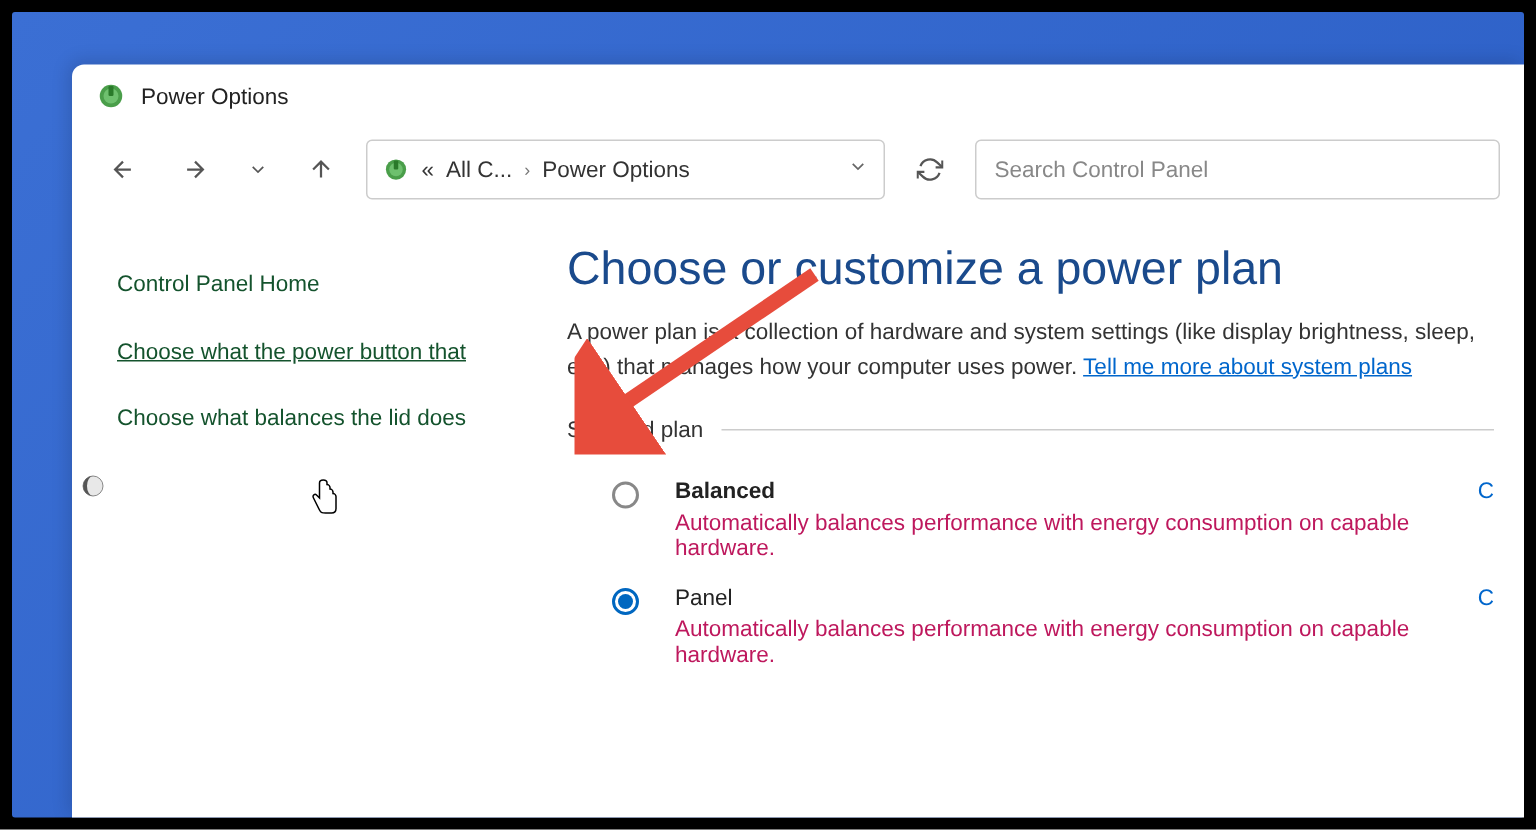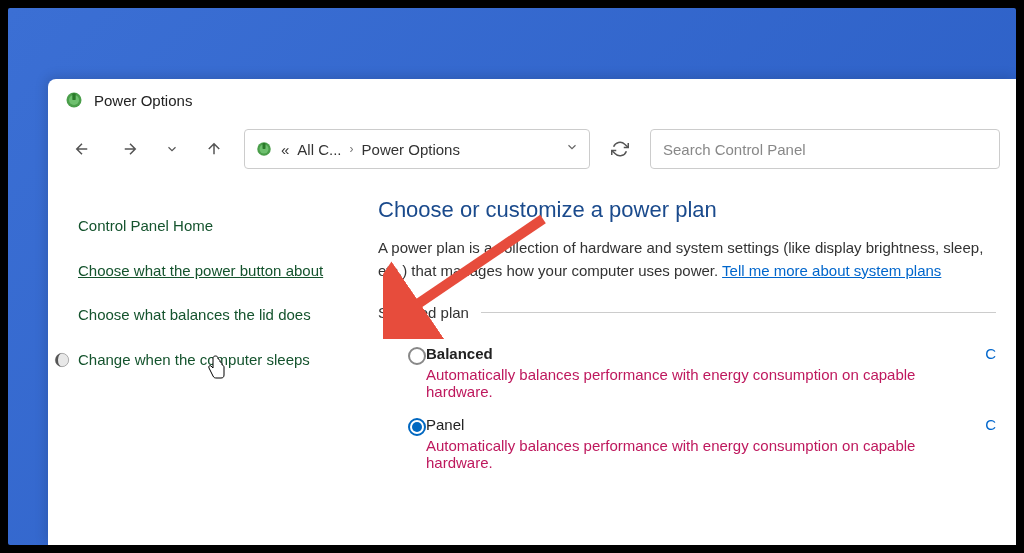--- a/index.html
+++ b/index.html
@@ -1,45 +1,45 @@
 <!DOCTYPE html>
 <html><head>
   <meta charset="utf-8">
   <style>
     * { margin: 0; padding: 0; box-sizing: border-box; font-family: 'Segoe UI', sans-serif; }
     body { width: 1024px; height: 553px; background: #000; overflow: hidden; position: relative; }
     .frame { position: absolute; top: 8px; left: 8px; right: 8px; bottom: 8px; background: linear-gradient(135deg, #3b6fd4, #2a5dc4); border-radius: 2px; }
-    .window { position: absolute; top: 35px; left: 40px; right: 0; bottom: 0; background: #fff; border-radius: 8px 0 0 0; box-shadow: -2px -2px 12px rgba(0,0,0,0.15); overflow: hidden; margin-top: 36px; }
+    .window { position: absolute; top: 35px; left: 40px; right: 0; bottom: 0; background: #fff; border-radius: 8px 0 0 0; box-shadow: -2px -2px 12px rgba(0,0,0,0.15); overflow: hidden; }
     .titlebar { display: flex; align-items: center; padding: 10px 16px; height: 42px; }
     .title-icon { width: 20px; height: 20px; margin-right: 10px; }
     .title-text { font-size: 15px; color: #222; }
     .navbar { display: flex; align-items: center; padding: 8px 16px; gap: 12px; height: 56px; }
     .nav-btn { width: 36px; height: 36px; display: flex; align-items: center; justify-content: center; border: none; background: transparent; cursor: pointer; color: #555; border-radius: 4px; }
     .addr-bar { flex: 1; display: flex; align-items: center; border: 1px solid #ccc; border-radius: 4px; padding: 6px 10px; gap: 8px; height: 40px; max-width: 390px; }
     .addr-icon { width: 18px; height: 18px; }
     .chevron-sep { color: #777; font-size: 12px; }
     .addr-text { font-size: 15px; color: #333; }
     .addr-dropdown { margin-left: auto; color: #666; }
     .refresh-btn { width: 36px; height: 36px; display: flex; align-items: center; justify-content: center; border: none; background: transparent; cursor: pointer; color: #555; }
     .search-box { flex: 1; border: 1px solid #ccc; border-radius: 4px; padding: 4px 12px; font-size: 15px; height: 40px; outline: none; color: #333; }
     .search-box::placeholder { color: #888; }
     .content { display: flex; padding-top: 20px; }
     .sidebar { width: 310px; padding: 18px 22px 18px 30px; }
     .sidebar-link { display: block; color: #14532d; font-size: 15px; margin-bottom: 22px; text-decoration: none; line-height: 1.5; }
     .sidebar-link.underline { text-decoration: underline; }
     .sidebar-item-row { display: flex; align-items: flex-start; gap: 8px; margin-bottom: 22px; margin-left: -24px; }
     .sleep-icon { width: 16px; height: 16px; flex-shrink: 0; margin-top: 3px; }
     .main { flex: 1; padding: 0 20px 20px 20px; }
-    .main-title { color: #1a4a8c; font-size: 22px; font-weight: 400; margin-bottom: 14px; }
+    .main-title { color: #1a4a8c; font-size: 31px; font-weight: 400; margin-bottom: 14px; }
     .main-desc { font-size: 15px; color: #333; line-height: 1.5; margin-bottom: 22px; }
     .main-desc a { color: #0066cc; text-decoration: underline; }
     .section-row { display: flex; align-items: center; margin-bottom: 16px; gap: 12px; }
     .section-label { font-size: 15px; color: #333; }
     .section-line { flex: 1; height: 1px; background: #ccc; }
-    .plan-item { display: flex; align-items: flex-start; gap: 0; padding: 8px 0 8px 30px; }
+    .plan-item { display: flex; align-items: flex-start; gap: 24px; padding: 8px 0 8px 30px; }
     .radio { width: 18px; height: 18px; border-radius: 50%; border: 2px solid #888; flex-shrink: 0; margin-top: 2px; position: relative; }
     .radio.checked { border-color: #0067c0; }
     .radio.checked::after { content: ''; position: absolute; top: 2px; left: 2px; width: 10px; height: 10px; border-radius: 50%; background: #0067c0; }
     .plan-text { flex: 1; }
     .plan-name { font-size: 15px; color: #222; }
     .plan-name.bold { font-weight: 700; }
     .plan-desc { font-size: 15px; color: #be185d; margin-top: 4px; }
     .plan-link { color: #0066cc; font-size: 15px; margin-left: auto; align-self: flex-start; }
     .arrow-annotation { position: absolute; top: 130px; left: 335px; pointer-events: none; z-index: 100; }
     .cursor-annotation { position: absolute; top: 275px; left: 158px; pointer-events: none; z-index: 100; font-size: 20px; }
@@ -103,28 +103,27 @@
             <path d="M3.51 9a9 9 0 0114.85-3.36L23 10M1 14l4.64 4.36A9 9 0 0020.49 15"></path>
           </svg>
       </button>
 
       <input class="search-box" type="text" placeholder="Search Control Panel" style="">
     </div>
 
     <div class="content">
       <div class="sidebar">
         <a class="sidebar-link">Control Panel Home</a>
-        <a class="sidebar-link underline">Choose what the power button about</a>
+        <a class="sidebar-link underline">Choose what the power button that</a>
         <a class="sidebar-link">Choose what balances the lid does</a>
         <div class="sidebar-item-row">
           <svg class="sleep-icon" viewBox="0 0 24 24">
             <circle cx="12" cy="12" r="10" fill="#e8e8e8" stroke="#888" stroke-width="1"></circle>
             <path d="M12 2 A10 10 0 0 0 12 22 A6 10 0 0 1 12 2" fill="#555"></path>
           </svg>
-          <a class="sidebar-link" style="margin-bottom:0">Change when the computer sleeps</a>
         </div>
       </div>
 
       <div class="main">
         <h1 class="main-title">Choose or customize a power plan</h1>
         <p class="main-desc">
           <span>A power plan is a collection of hardware and system settings (like display brightness, sleep, etc.) that manages how your computer uses power. </span><a href="#">Tell me more about system plans</a>
         </p>
 
         <div class="section-row">

